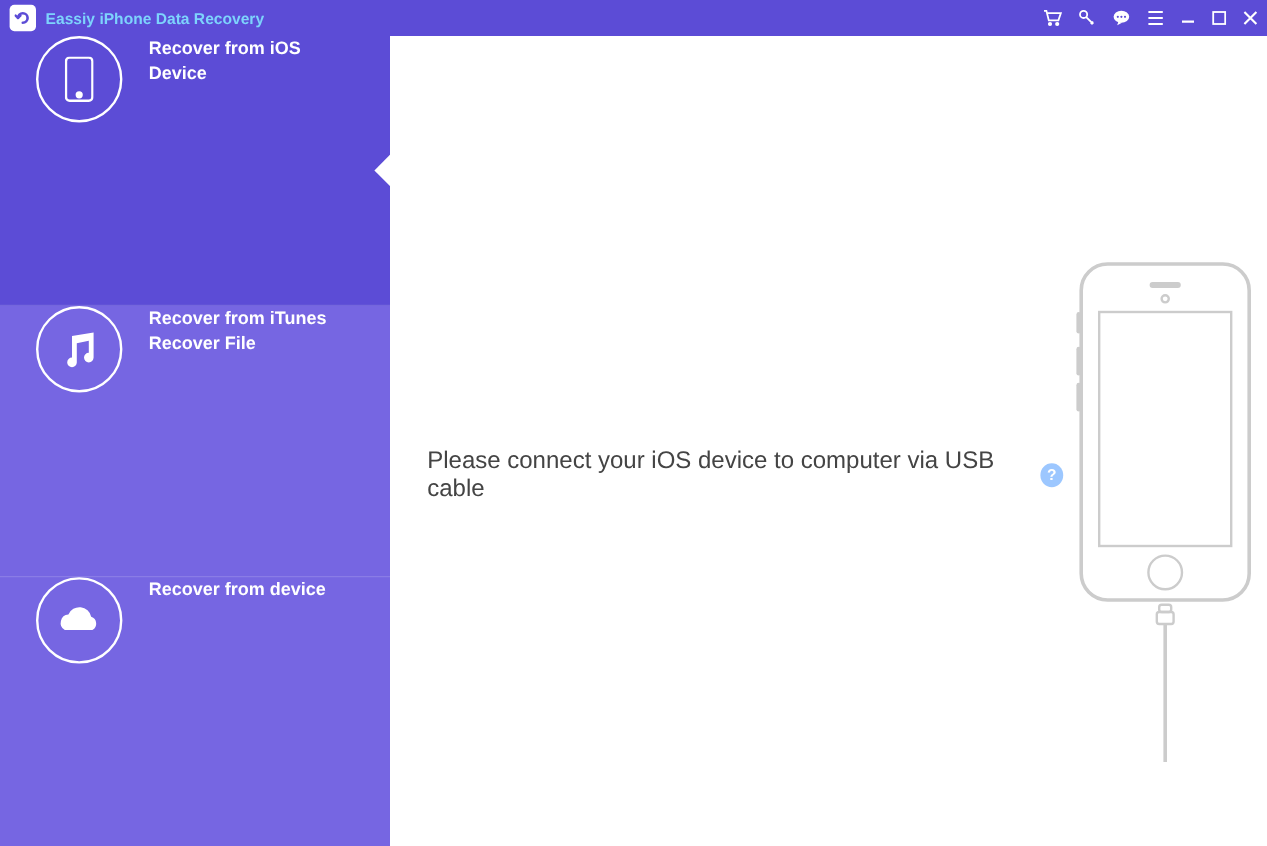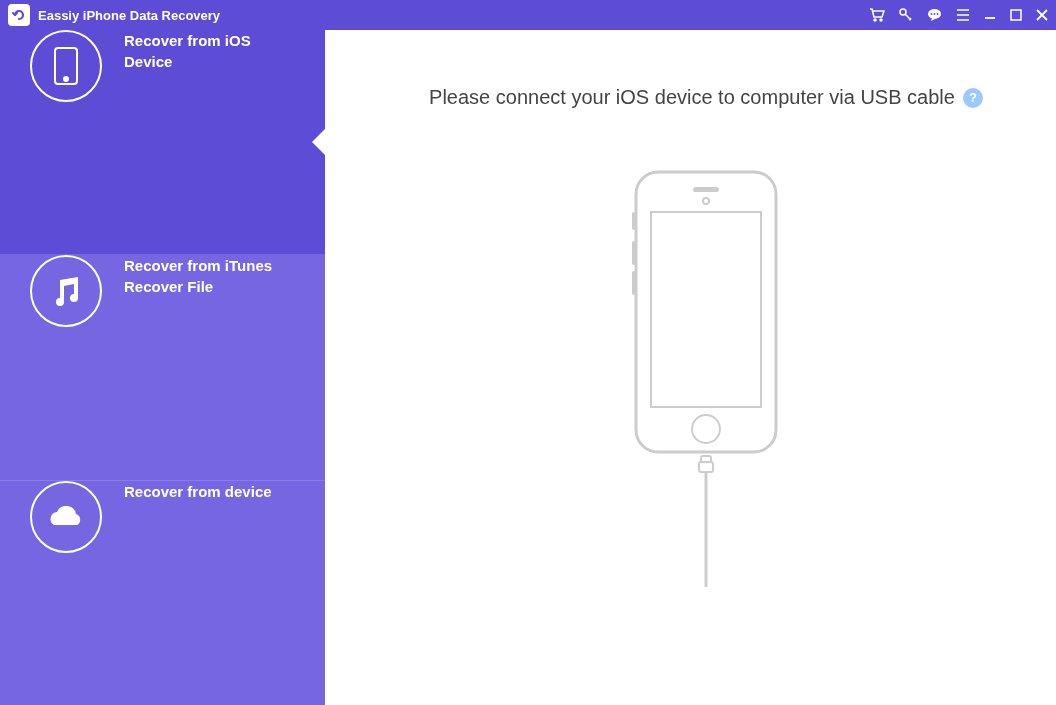--- a/index.html
+++ b/index.html
@@ -4,21 +4,21 @@
 <style>
 * { margin: 0; padding: 0; box-sizing: border-box; }
 body { font-family: Arial, sans-serif; background: #fff; width: 1056px; height: 705px; overflow: hidden; }
 
 .titlebar {
   height: 30px;
   background: #5c4cd6;
   display: flex;
   align-items: center;
   padding: 0 8px;
-  color: #ffffff;
+  color: #7dd3fc;
 }
 .titlebar .logo {
   width: 22px; height: 22px;
   background: #fff;
   border-radius: 4px;
   display: flex; align-items: center; justify-content: center;
   margin-right: 8px;
   color: #5c4cd6;
   font-weight: bold;
 }
@@ -62,21 +62,21 @@
   font-size: 15px;
   font-weight: bold;
   line-height: 1.4;
   max-width: 160px;
 }
 
 .main {
   flex: 1;
   background: #fff;
   display: flex;
-  flex-direction: column;
+  flex-direction: row;
   align-items: center;
   padding-top: 56px;
   margin-left: 31px;
 }
 .prompt {
   color: #444;
   font-size: 20px;
   display: flex;
   align-items: center;
   gap: 8px;

